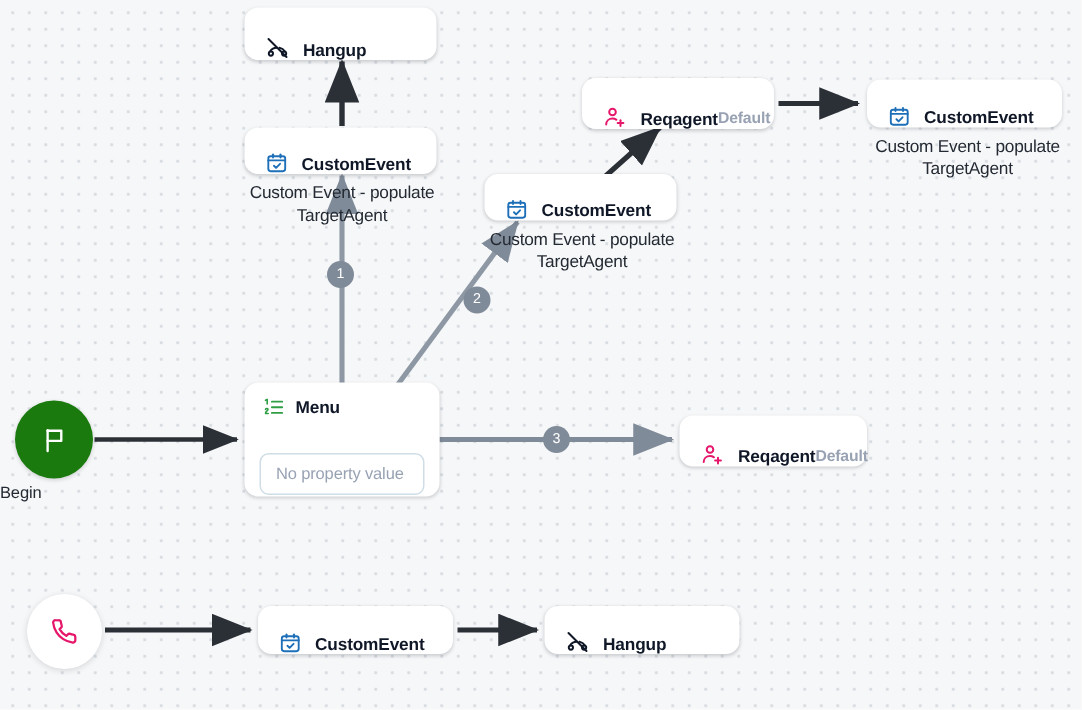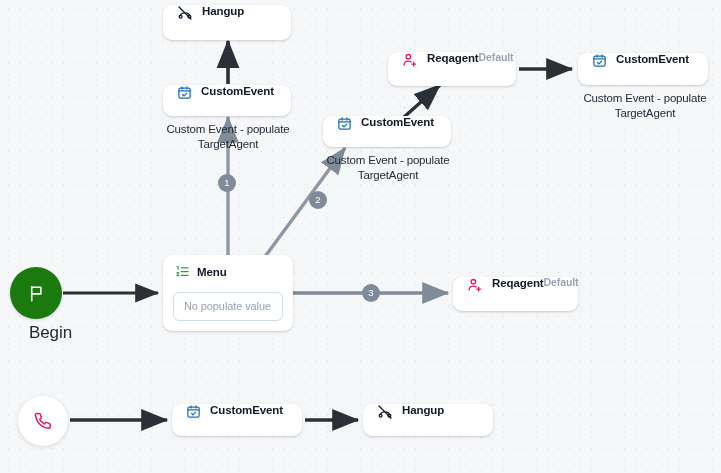--- a/index.html
+++ b/index.html
@@ -28,21 +28,21 @@
     pointer-events: none;
   }
 
   
   .node {
     position: absolute;
     background: #ffffff;
     border-radius: 9px;
     box-shadow: 0 1px 3px rgba(16,24,40,0.13), 0 1px 2px rgba(16,24,40,0.07);
     display: flex;
-    align-items: flex-start;
+    align-items: flex-end;
     padding: 0 14px;
     gap: 9px;
   }
 
   .node-title {
     font-size: 11.5px;
     font-weight: bold;
     color: #101828;
     letter-spacing: -0.1px;
     white-space: nowrap;
@@ -60,21 +60,21 @@
   .node-textblock { display: flex; flex-direction: row; justify-content: center; }
 
   .icon { display: flex; align-items: center; justify-content: center; flex: 0 0 auto; }
 
   
   .node-menu {
     flex-direction: column;
     align-items: stretch;
     justify-content: flex-start;
     padding: 9px 10px 10px 10px;
-    gap: 6px;
+    gap: 16px;
   }
   .menu-head { display: flex; align-items: center; gap: 7px; margin-bottom: 7px; padding-left: 2px; }
   .menu-prop {
     flex: 1;
     border: 1px solid #cfdde6;
     border-radius: 6px;
     background: #ffffff;
     display: flex;
     align-items: flex-start;
     padding: 7px 10px;
@@ -91,22 +91,22 @@
     border-radius: 50%;
     display: flex;
     align-items: center;
     justify-content: center;
   }
   .round-begin { background: #1a7a0e; box-shadow: 0 1px 3px rgba(16,24,40,0.18); }
   .round-onanswer { background: #ffffff; box-shadow: 0 1px 4px rgba(16,24,40,0.14); }
 
   .round-caption {
     position: absolute;
-    text-align: right;
-    font-size: 17px;
+    text-align: left;
+    font-size: 11px;
     color: #242a33;
     letter-spacing: -0.1px;
     white-space: nowrap;
   }
 
   
   .edge-label {
     position: absolute;
     font-size: 11.5px;
     color: #242a33;
@@ -257,21 +257,21 @@
           <path d="M10 6 H21"></path>
           <path d="M10 12 H21"></path>
           <path d="M10 18 H21"></path>
           <path d="M3.2 4.6 L5 3.6 V8.6" stroke-width="1.7"></path>
           <path d="M3.2 14.4c0-1.3 2.6-1.5 2.6 0 0 1.3-2.6 2-2.6 4.2h2.9" stroke-width="1.7"></path>
         </svg>
       </span>
       <span class="node-title">Menu</span>
     </div>
     <div class="menu-prop">
-      <span>No populate value</span>
+      <span>No property value</span>
     </div>
   </div>
 
   <div class="node" style="left:453px; top:277px; width:125px; height:34px;">
     <span class="icon">
       <svg width="16" height="16" viewBox="0 0 24 24" fill="none" stroke="#e6176b" stroke-width="2" stroke-linecap="round" stroke-linejoin="round">
         <circle cx="9.5" cy="7" r="3.3"></circle>
         <path d="M3.2 19.5c0-3.6 2.9-5.9 6.3-5.9 1.5 0 2.9.45 4 1.2"></path>
         <path d="M17.5 15.2 V21"></path>
         <path d="M14.6 18.1 H20.4"></path>

